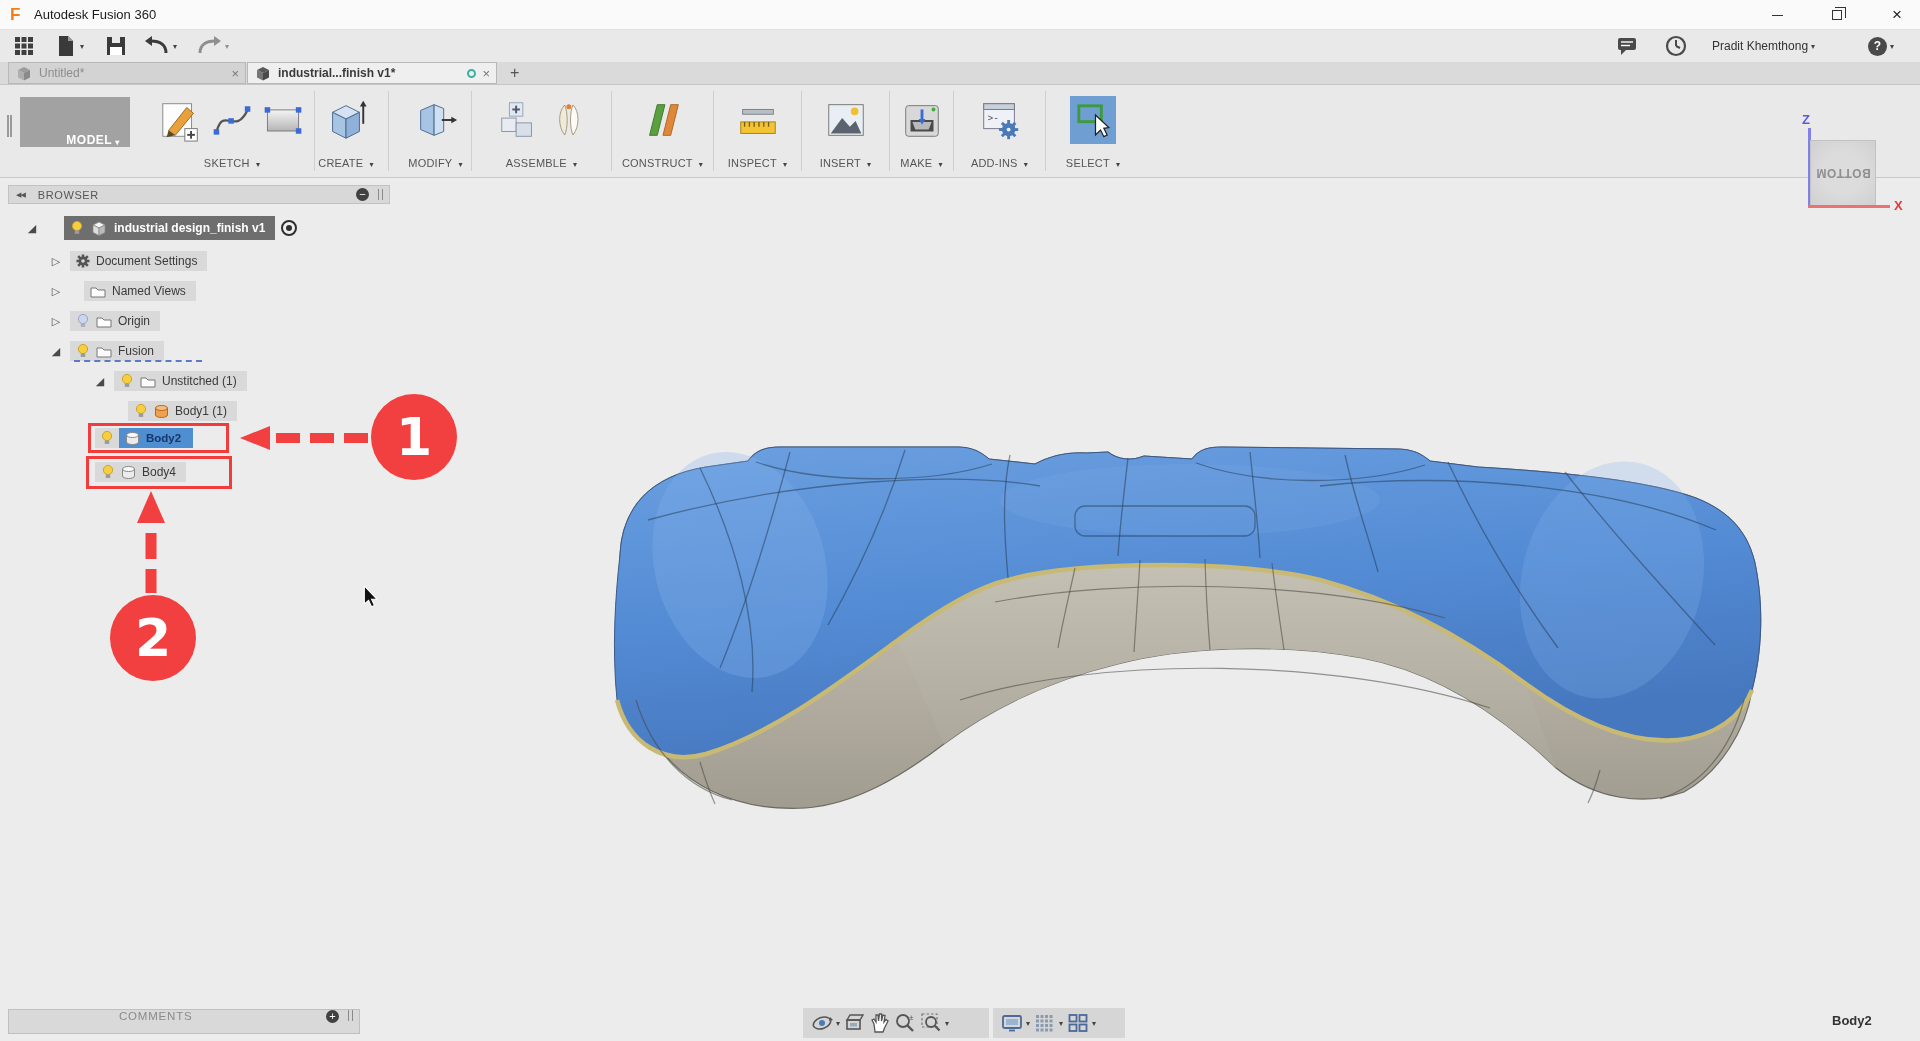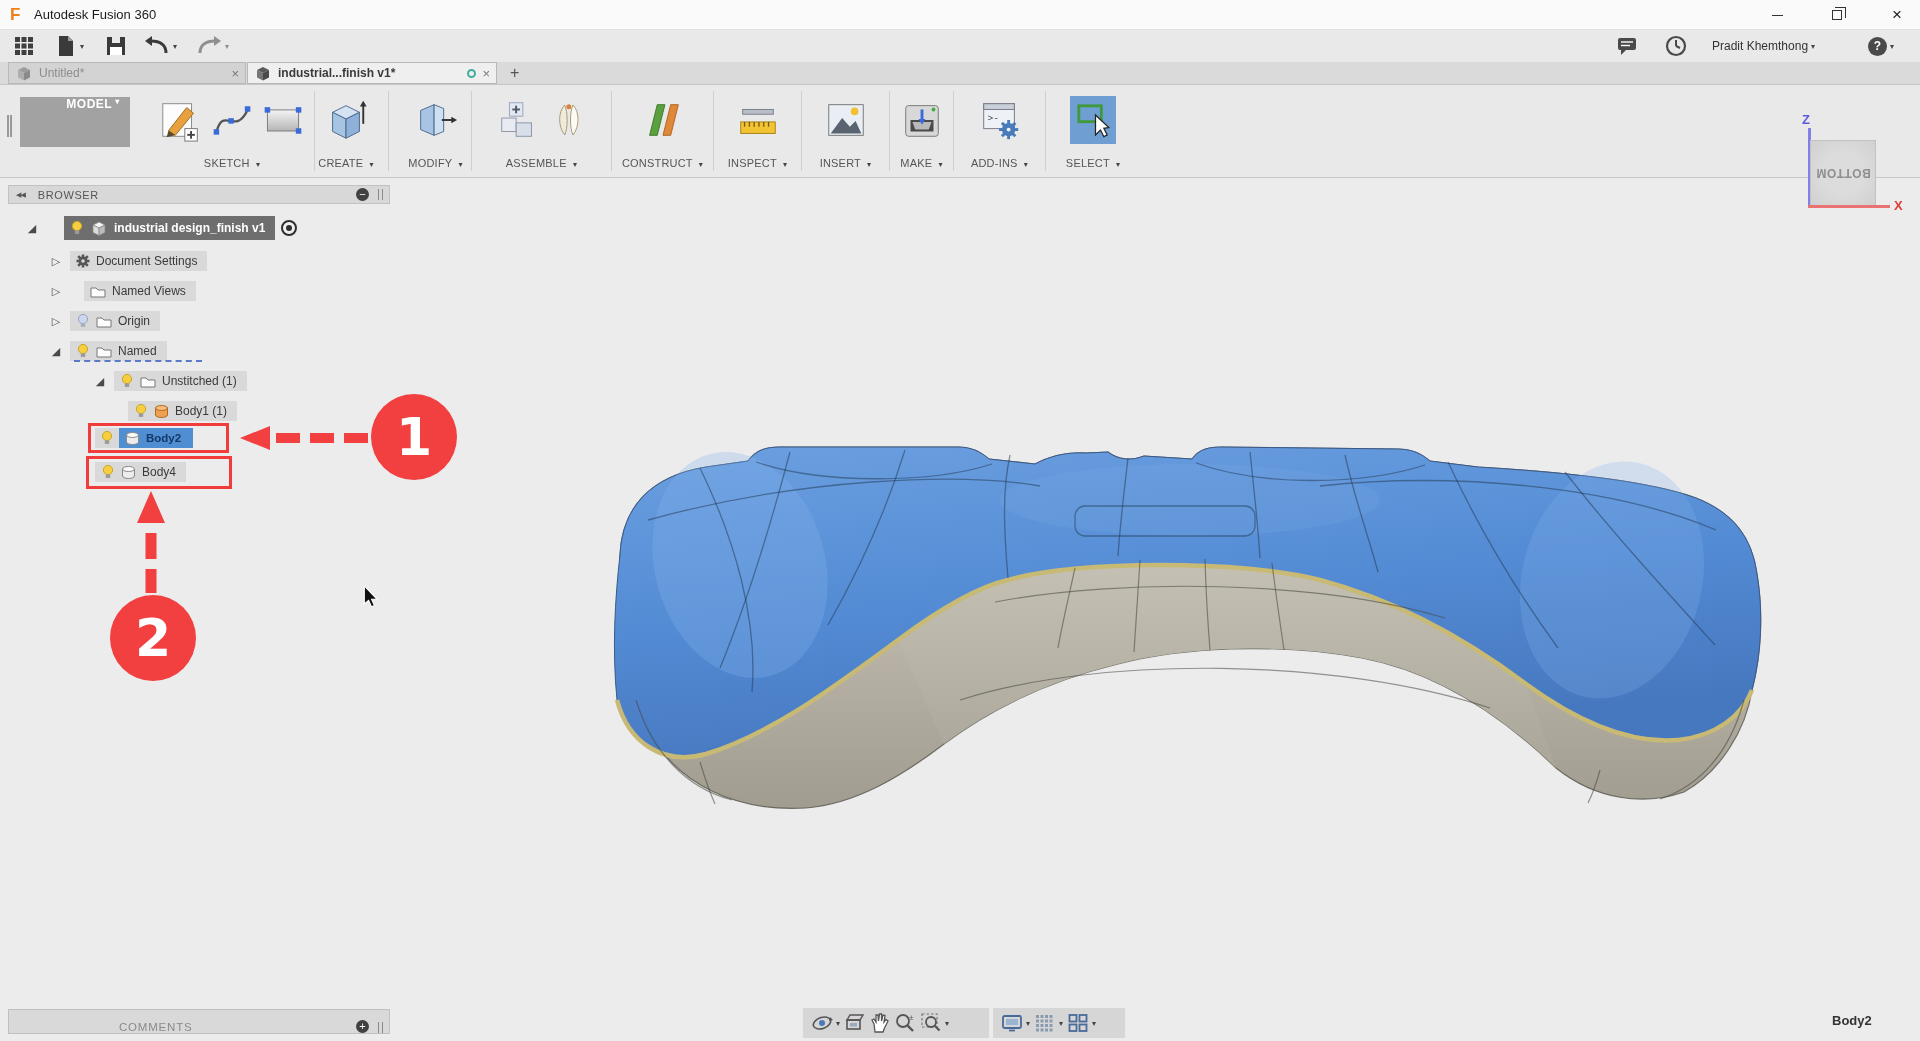--- a/index.html
+++ b/index.html
@@ -44,21 +44,21 @@
   .sync-ring { width:9px; height:9px; border:2px solid #3fae9e; border-radius:50%; }
   .newtab { position:absolute; left:510px; top:0; height:22px; font-size:16px; color:#555;
             display:flex; align-items:center; }
 
   
   .ribbon { position:absolute; left:0; top:85px; width:1920px; height:93px;
             background:#e9e9e9; border-bottom:1px solid #c9c9c9; }
   .ribbon-grip { position:absolute; left:7px; top:30px; width:5px; height:22px;
                  border-left:2px solid #9a9a9a; border-right:2px solid #9a9a9a; }
   .model-btn { position:absolute; left:20px; top:12px; width:110px; height:50px; background:#a2a2a2;
-               color:#fff; font-size:12px; font-weight:bold; display:flex; align-items:flex-start;
+               color:#fff; font-size:12px; font-weight:bold; display:flex; align-items:flex-end;
                justify-content:center; letter-spacing:.5px;padding-left:36px; }
   .model-btn .caret { color:#fff; }
   .rgroup { position:absolute; top:6px; height:80px; border-right:1px solid #cfcfcf;
             display:flex; flex-direction:column; align-items:center; justify-content:space-between; padding:2px 0 0; }
   .rgroup:last-child { border-right:none; }
   .ricons { display:flex; align-items:center; gap:6px; height:54px; }
   .rlabel { font-size:11px; color:#555; letter-spacing:.2px; padding-bottom:2px; white-space:nowrap; }
   .sel-box { width:46px; height:48px; background:#6f9fd2; display:flex; align-items:center; justify-content:center; }
 
   
@@ -99,22 +99,22 @@
   .bodychip-blue .tlabel { color:#14386b; font-weight:bold; font-size:11.5px; }
   .bulbcell { background:#d9d9d9; height:20px; display:flex; align-items:center; padding:0 5px; }
   .redbox { position:absolute; border:3px solid #f23b3b; }
 
   
   .numcircle { position:absolute; width:86px; height:86px; border-radius:50%; background:#f23f3f;
                color:#fff; font-size:52px; font-weight:bold; display:flex; align-items:center;
                justify-content:center; font-family:"DejaVu Sans", sans-serif; }
 
   
-  .comments { position:absolute; left:8px; top:1009px; width:382px; height:25px; background:#d9d9d9;
-              border:1px solid #c0c0c0; display:flex; align-items:flex-end; }
+  .comments { position:absolute; left:8px; top:1009px; width:352px; height:25px; background:#d9d9d9;
+              border:1px solid #c0c0c0; display:flex; align-items:flex-start; }
   .comments .clabel { font-size:11.5px; color:#8a8a8a; letter-spacing:.8px; margin-left:110px; flex:1; }
   .navchip { position:absolute; top:1008px; height:30px; background:#d6d6d6; display:flex;
              align-items:center; gap:4px; padding:0 8px; }
   .navitem { display:flex; align-items:center; }
   .selname { position:absolute; left:1832px; top:1013px; font-size:13px; font-weight:bold; color:#333; }
 </style>
 </head>
 <body>
 
 <div class="app">
@@ -560,21 +560,21 @@
   <div class="trow" style="left:48px; top:340px">
     <span class="expander">◢</span>
     <div class="chip" style="margin-left:6px">
       <svg width="14" height="16" viewBox="0 0 14 16">
         <circle cx="7" cy="6" r="4.6" fill="#f7cf3e" stroke="#c9a52c"></circle>
         <rect x="4.8" y="10.5" width="4.4" height="3.4" fill="#9a9a9a"></rect>
       </svg>
       <svg width="16" height="13" viewBox="0 0 16 13">
         <path d="M1,3 L6,3 L8,5 L15,5 L15,12 L1,12 Z" fill="#fcfcfc" stroke="#777"></path>
       </svg>
-      <span class="tlabel">Named</span>
+      <span class="tlabel">Fusion</span>
     </div>
   </div>
   <div class="drop-dash"></div>
 
   <div class="trow" style="left:92px; top:370px">
     <span class="expander">◢</span>
     <div class="chip" style="margin-left:6px">
       <svg width="14" height="16" viewBox="0 0 14 16">
         <circle cx="7" cy="6" r="4.6" fill="#f7cf3e" stroke="#c9a52c"></circle>
         <rect x="4.8" y="10.5" width="4.4" height="3.4" fill="#9a9a9a"></rect>

